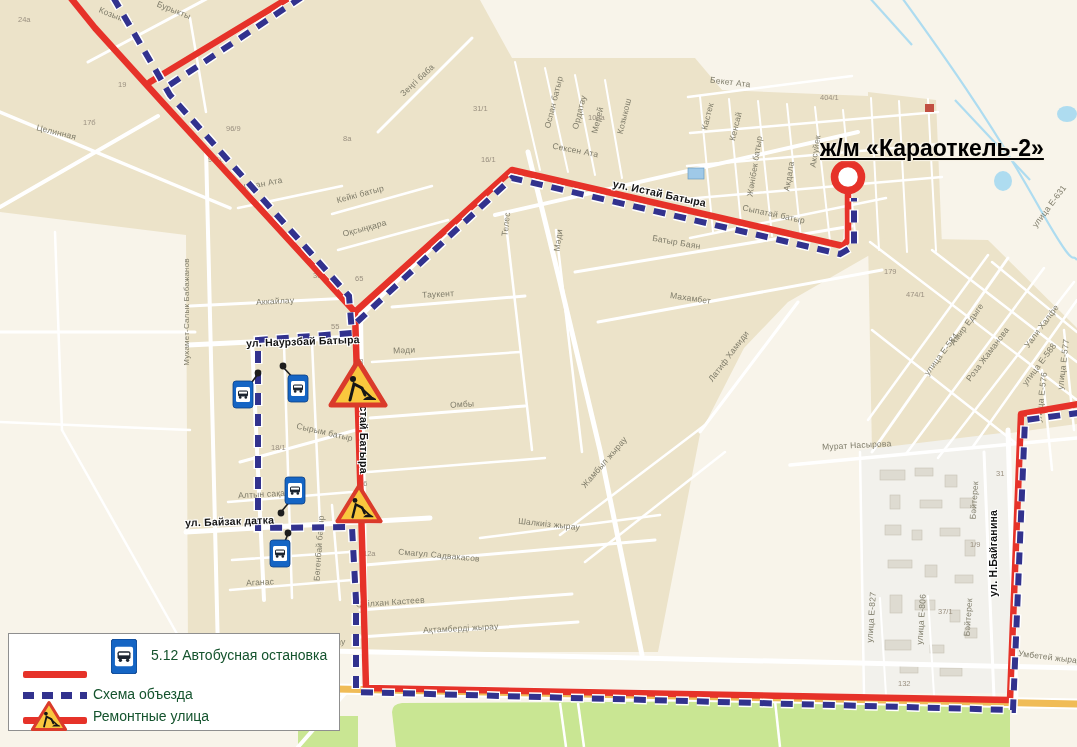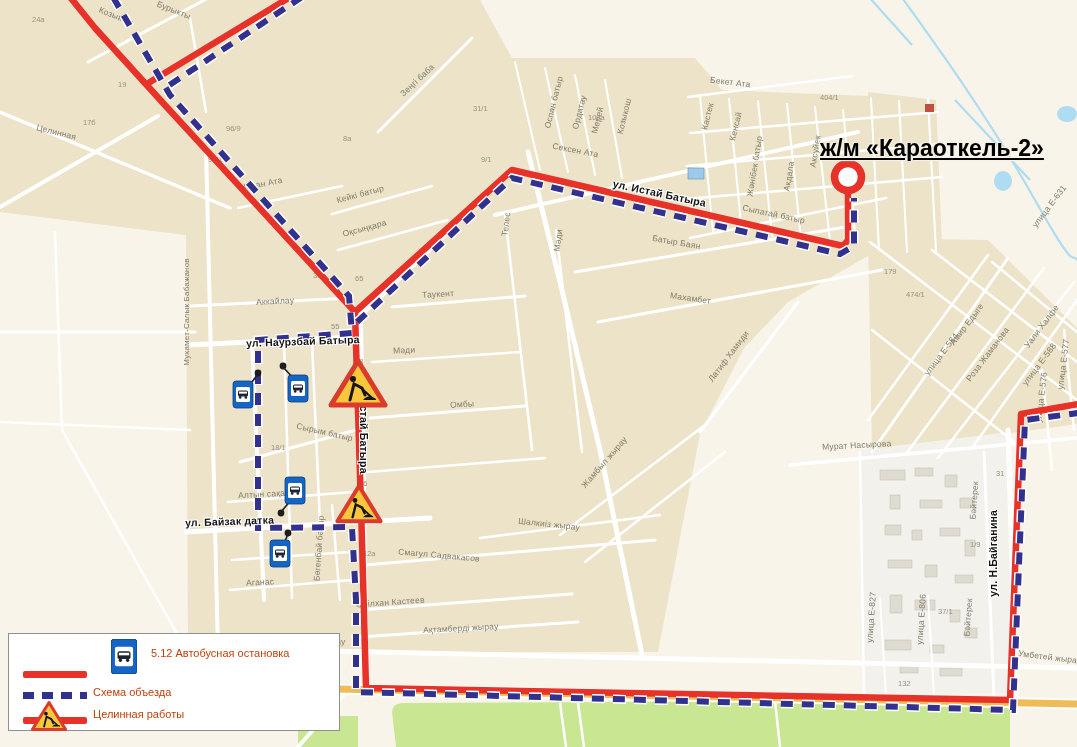--- a/index.html
+++ b/index.html
@@ -15,21 +15,21 @@
         text-shadow:-1px -1px 0 #fff,1px -1px 0 #fff,-1px 1px 0 #fff,1px 1px 0 #fff,0 0 2px #fff}
   .num{position:absolute;font-size:7.5px;color:#9a9080;white-space:nowrap;z-index:5;line-height:1}
   #titlebox{position:absolute;left:383px;top:6px;width:314px;z-index:30;background:#fff;
             border:1.6px solid #3a3a3a;text-align:center;font-size:17.5px;color:#1e1e1e;
             padding:5px 4px 6px;line-height:1.34}
   #dest{position:absolute;left:820px;top:135px;z-index:30;font-weight:bold;font-size:23px;
         color:#000;text-decoration:underline;white-space:nowrap;
         text-shadow:-1px -1px 0 #f6f1e4,1px 1px 0 #f6f1e4,0 0 3px #f6f1e4}
   #legend{position:absolute;left:8px;top:633px;width:330px;height:96px;background:#fff;
           border:1px solid #8f8f8f;z-index:30}
-  #legend .lbl{position:absolute;font-size:11px;color:#c2410c;white-space:nowrap}
+  #legend .lbl{position:absolute;font-size:14px;color:#14532d;white-space:nowrap}
   .swatch-red{position:absolute;left:14px;top:37px;width:64px;height:7px;background:#e63229;border-radius:2px}
   .swatch-dash{position:absolute;left:14px;top:58px;width:64px;height:7px;
                background:repeating-linear-gradient(90deg,#32328e 0 11px,#ffffff 11px 19px)}
   .swatch-rw-line{position:absolute;left:14px;top:83px;width:64px;height:7px;background:#e63229;border-radius:2px}
 </style>
 </head>
 <body>
 
 <div id="app">
 
@@ -249,28 +249,28 @@
   <span class="st" style="left:955px;top:496px;transform:rotate(-86deg)">Бәйтерек</span>
   <span class="st" style="left:949px;top:613px;transform:rotate(-86deg)">Бәйтерек</span>
   <span class="st" style="left:846px;top:613px;transform:rotate(-86deg)">улица Е-827</span>
   <span class="st" style="left:896px;top:615px;transform:rotate(-86deg)">улица Е-806</span>
   <span class="st b" style="left:612px;top:188px;transform:rotate(12deg)">ул. Истай Батыра</span>
   <span class="st b" style="left:316px;top:421px;transform:rotate(90deg)">ул. Истай Батыра</span>
   <span class="st b" style="left:246px;top:336px;transform:rotate(-2deg)">ул. Наурзбай Батыра</span>
   <span class="st b" style="left:185px;top:516px;transform:rotate(-2deg)">ул. Байзак датка</span>
   <span class="st b" style="left:950px;top:548px;transform:rotate(-90deg)">ул. Н.Байганина</span>
 
-  <span class="num" style="left:32px;top:16px">24а</span>
+  <span class="num" style="left:18px;top:16px">24а</span>
   <span class="num" style="left:118px;top:81px">19</span>
   <span class="num" style="left:83px;top:119px">17б</span>
   <span class="num" style="left:226px;top:125px">96/9</span>
   <span class="num" style="left:208px;top:156px">94/1</span>
   <span class="num" style="left:343px;top:135px">8а</span>
   <span class="num" style="left:473px;top:105px">31/1</span>
-  <span class="num" style="left:481px;top:156px">9/1</span>
+  <span class="num" style="left:481px;top:156px">16/1</span>
   <span class="num" style="left:588px;top:114px">100а</span>
   <span class="num" style="left:820px;top:94px">404/1</span>
   <span class="num" style="left:884px;top:268px">179</span>
   <span class="num" style="left:906px;top:291px">474/1</span>
   <span class="num" style="left:313px;top:272px">30а</span>
   <span class="num" style="left:355px;top:275px">65</span>
   <span class="num" style="left:331px;top:323px">55</span>
   <span class="num" style="left:355px;top:358px">48</span>
   <span class="num" style="left:271px;top:444px">18/1</span>
   <span class="num" style="left:359px;top:480px">26</span>
@@ -343,16 +343,16 @@
 
     <div class="swatch-red"></div>
 
     <div class="swatch-dash"></div>
     <span class="lbl" style="left:84px;top:52px">Схема объезда</span>
 
     <div class="swatch-rw-line"></div>
     <svg style="position:absolute;left:16px;top:62px" width="48" height="40" viewBox="-32 -29 64 53">
         <use href="#rw-sign" transform="scale(0.82)"></use>
       </svg>
-    <span class="lbl" style="left:84px;top:74px">Целинная работы</span>
+    <span class="lbl" style="left:84px;top:74px">Ремонтные улица</span>
   </div>
 
 </div>
 
 </body></html>

